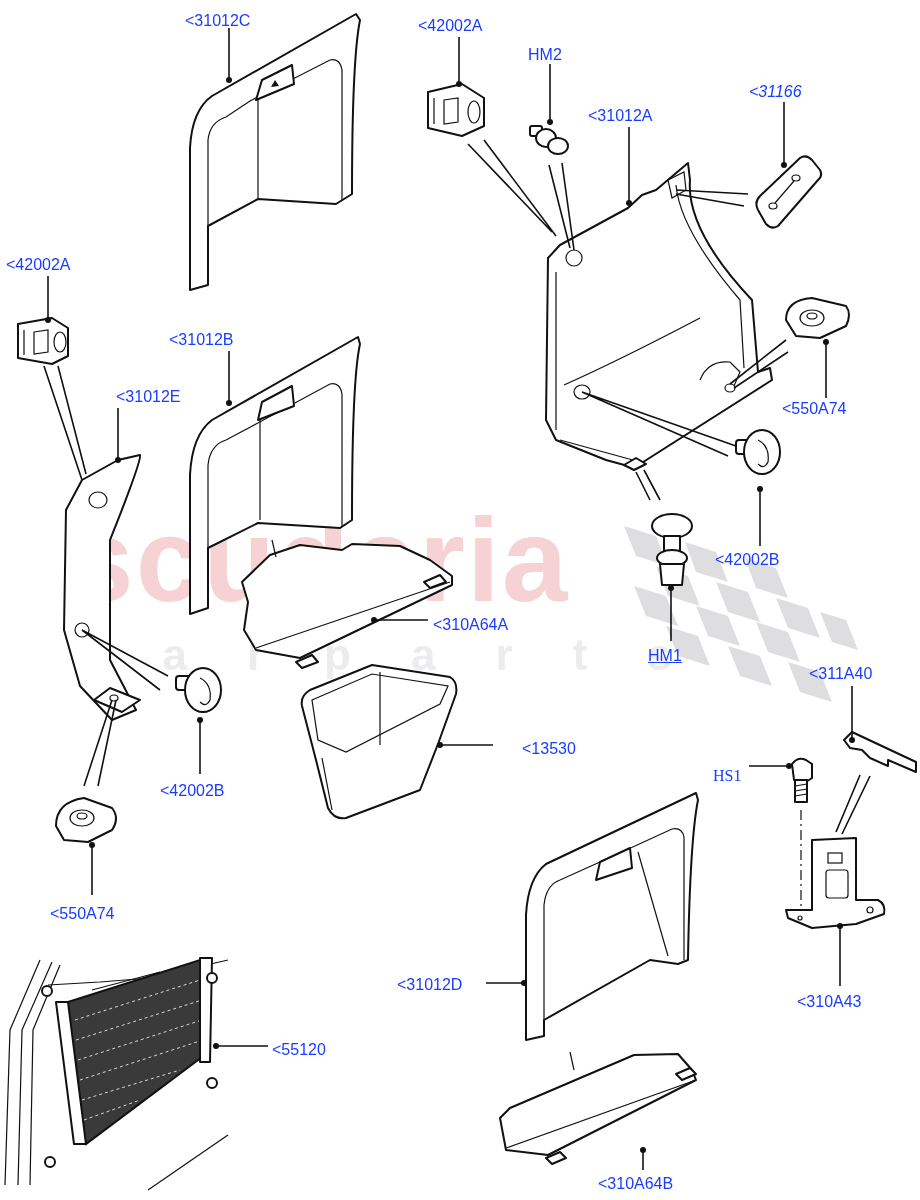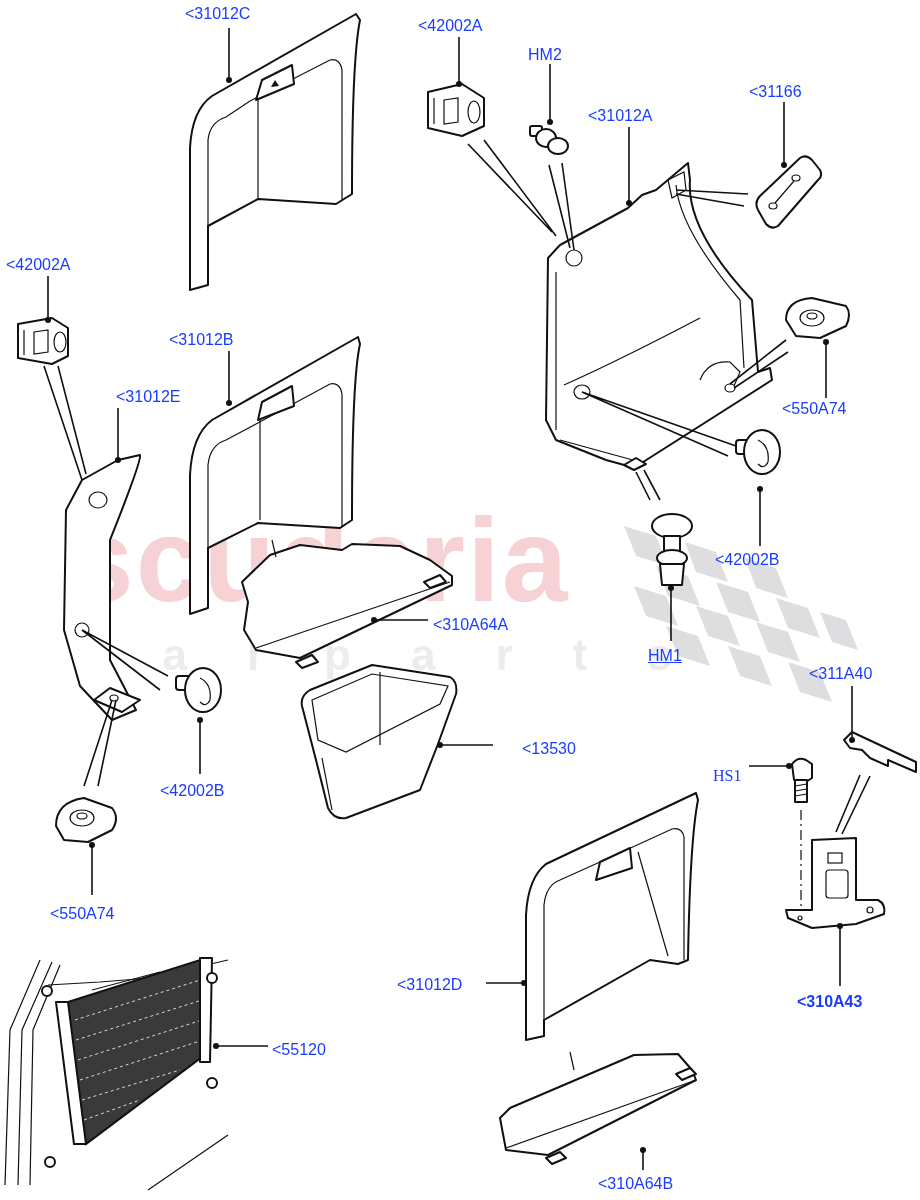--- a/index.html
+++ b/index.html
@@ -246,34 +246,34 @@
       <path class="lead" d="M676,190 L748,194 M676,194 L744,206"></path>
       <path class="lead" d="M786,340 L730,384 M788,352 L734,388"></path>
       <path class="lead" d="M582,392 L736,446 M582,392 L728,456"></path>
       <path class="lead" d="M636,472 L650,500 M644,470 L660,500"></path>
       <path class="lead" d="M82,630 L168,676 M82,630 L160,690"></path>
       <path class="lead" d="M112,700 L84,786 M116,700 L98,786"></path>
       <path class="lead" d="M860,775 L836,832 M870,776 L842,834"></path>
     </g>
   </svg>
 
-  <div class="callout" style="left:185px;top:5px;">&lt;31012C</div>
+  <div class="callout" style="left:185px;top:12px;">&lt;31012C</div>
   <div class="callout" style="left:418px;top:17px;">&lt;42002A</div>
   <div class="callout" style="left:528px;top:46px;">HM2</div>
   <div class="callout" style="left:588px;top:107px;">&lt;31012A</div>
-  <div class="callout" style="left:749px;top:83px;">&lt;31166</div>
+  <div class="callout" style="left:749px;top:83px;font-style:italic;">&lt;31166</div>
   <div class="callout" style="left:6px;top:256px;">&lt;42002A</div>
   <div class="callout" style="left:169px;top:331px;">&lt;31012B</div>
   <div class="callout" style="left:74px;top:388px;margin-left:42px;">&lt;31012E</div>
   <div class="callout" style="left:782px;top:400px;">&lt;550A74</div>
   <div class="callout" style="left:715px;top:551px;">&lt;42002B</div>
   <div class="callout" style="left:433px;top:616px;">&lt;310A64A</div>
   <div class="callout" style="left:648px;top:647px;text-decoration:underline;">HM1</div>
   <div class="callout" style="left:809px;top:665px;text-align:right;">&lt;311A40</div>
   <div class="callout" style="left:498px;top:740px;margin-left:24px;">&lt;13530</div>
   <div class="callout" style="left:713px;top:767px;font-family:Liberation Serif, serif;">HS1</div>
   <div class="callout" style="left:160px;top:782px;">&lt;42002B</div>
   <div class="callout" style="left:50px;top:905px;">&lt;550A74</div>
   <div class="callout" style="left:397px;top:976px;">&lt;31012D</div>
-  <div class="callout" style="left:797px;top:993px;font-weight:bold;">&lt;310A43</div>
+  <div class="callout" style="left:797px;top:993px;">&lt;310A43</div>
   <div class="callout" style="left:272px;top:1041px;">&lt;55120</div>
   <div class="callout" style="left:598px;top:1175px;">&lt;310A64B</div>
 </div>
 
 </body></html>

